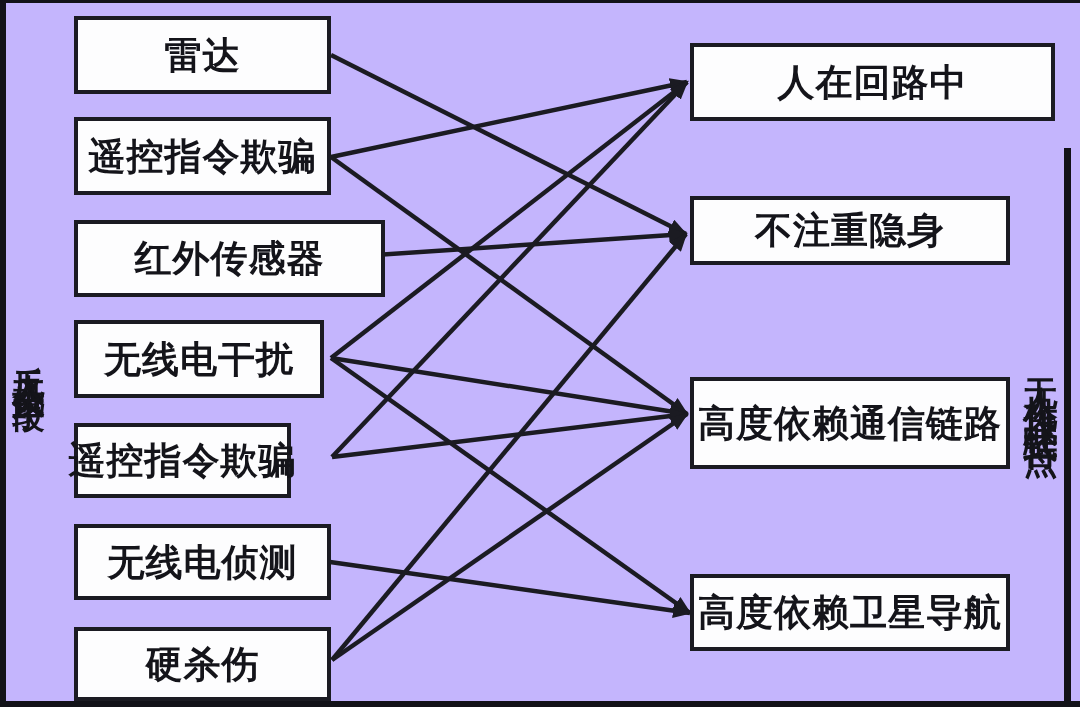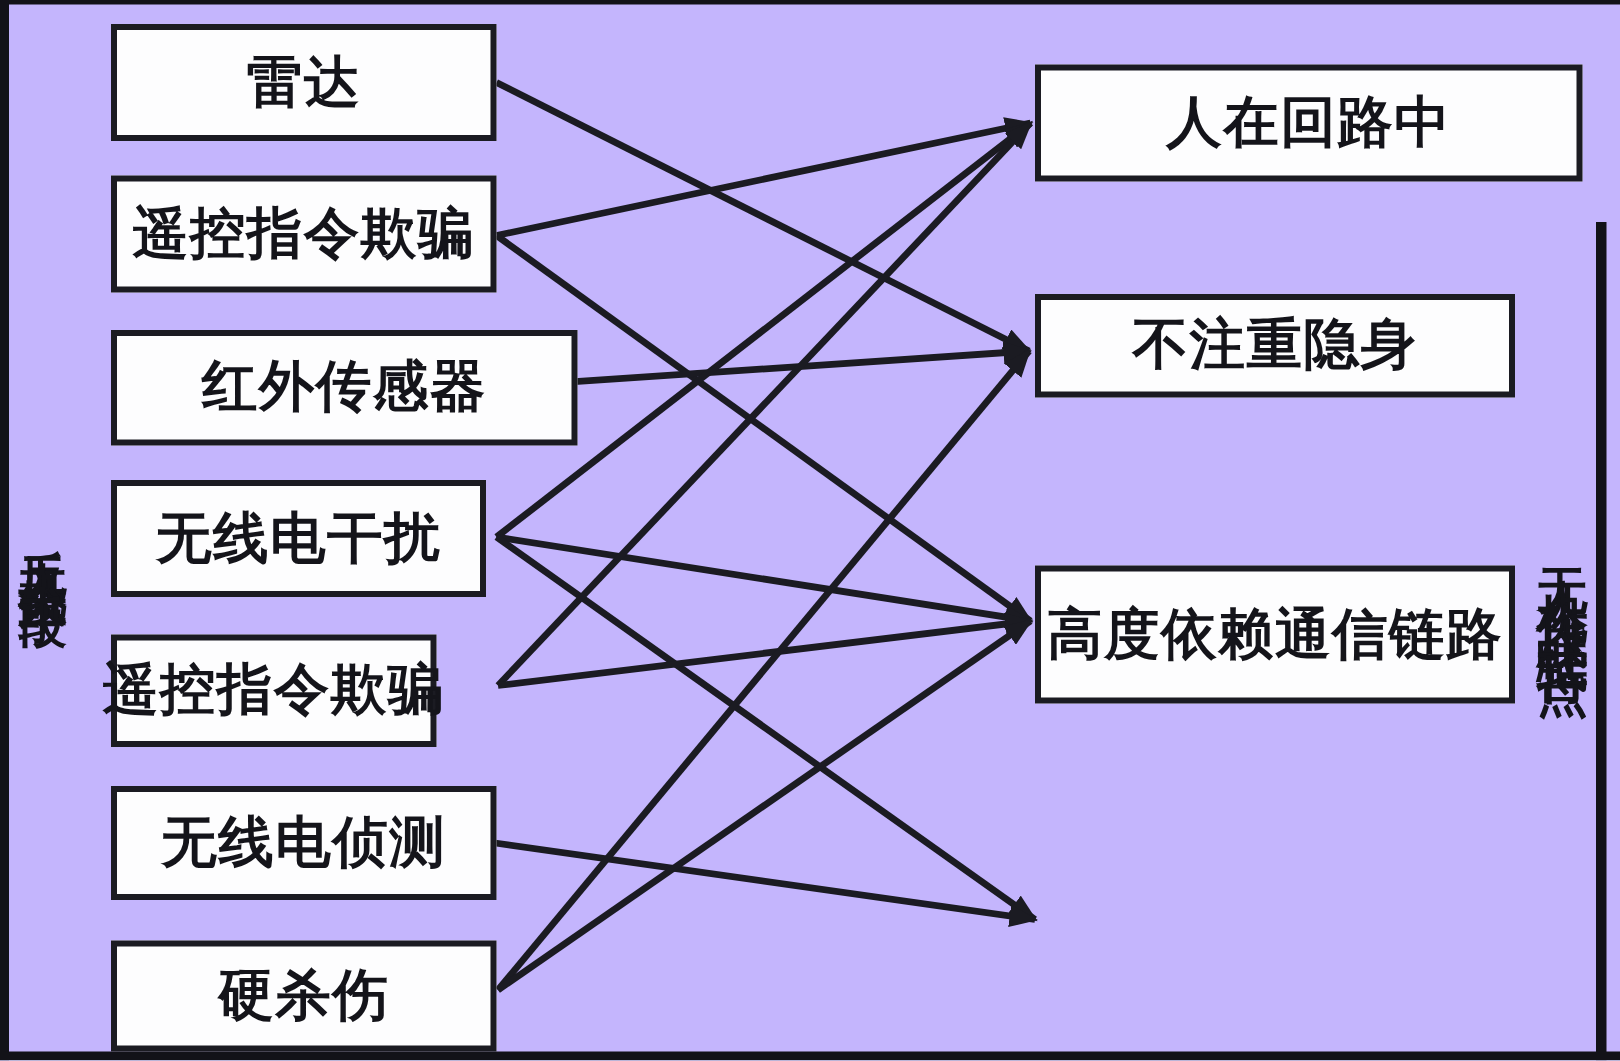--- a/index.html
+++ b/index.html
@@ -83,20 +83,23 @@
 
   <div class="node" style="left:690px;top:43px;width:365px;height:78px">
     <span class="node-label">人在回路中</span>
   </div>
   <div class="node" style="left:690px;top:196px;width:320px;height:69px">
     <span class="node-label">不注重隐身</span>
   </div>
   <div class="node" style="left:690px;top:377px;width:320px;height:92px">
     <span class="node-label">高度依赖通信链路</span>
   </div>
+  <div class="node" style="left:690px;top:574px;width:320px;height:77px">
+    <span class="node-label">高度依赖卫星导航</span>
+  </div>
 
   <div class="vlabel left">反无人机技术手段</div>
   <div class="vlabel right">无人机作战样式特点</div>
 
   <div class="frame left-bar"></div>
   <div class="frame top-line"></div>
   <div class="frame bottom-line"></div>
   <div class="frame right-bar"></div>
 
 </div>

